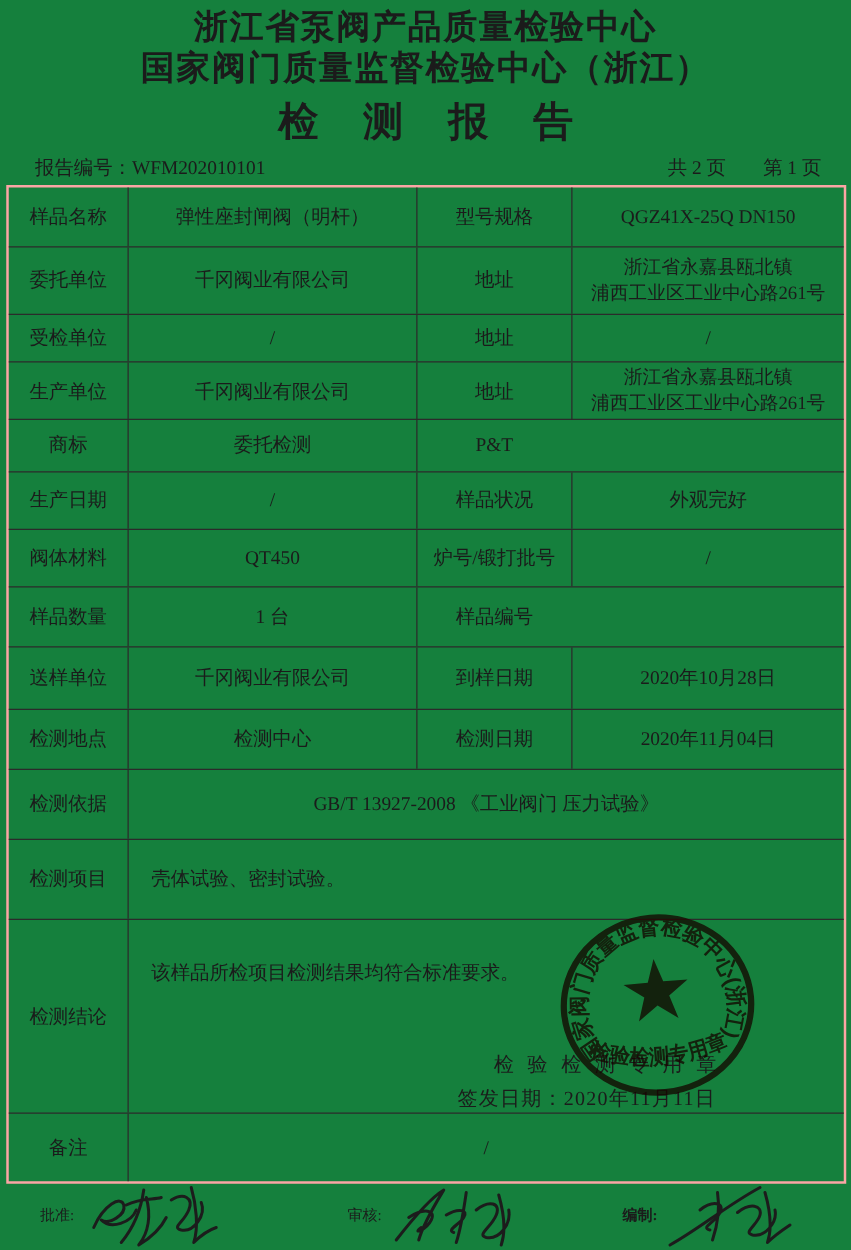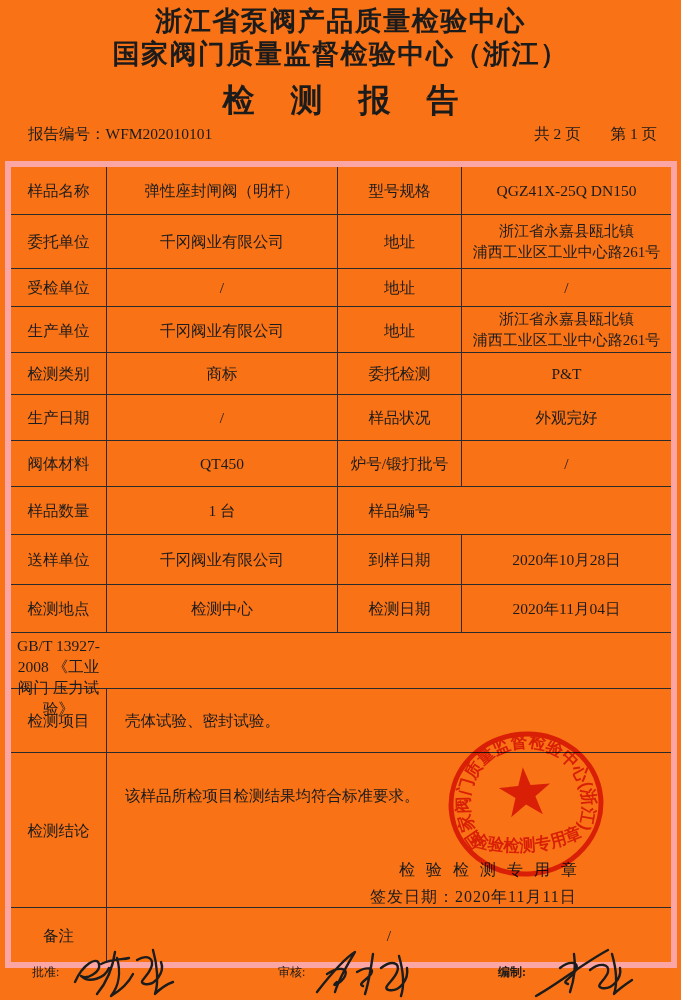--- a/index.html
+++ b/index.html
@@ -1,38 +1,38 @@
 <!DOCTYPE html>
 <html><head>
 <meta charset="utf-8">
 <style>
   html,body{margin:0;padding:0;background:#fff;}
   .page{
-    position:relative;width:681px;height:1000px;background:#f97316;
+    position:relative;width:681px;height:1000px;background:#15803d;
     font-family:"Liberation Serif","DejaVu Serif",serif;color:#1b1b1b;overflow:hidden;
   }
   
   .t1,.t2{
     text-align:center;font-family:"Liberation Sans","DejaVu Sans",sans-serif;
     font-weight:bold;font-size:27px;line-height:33px;letter-spacing:1.5px;
   }
   .t1{padding-top:5px;}
   .report-title{
-    text-align:center;font-family:Liberation Sans, sans-serif;
+    text-align:center;font-family:Liberation Mono, monospace;
     font-weight:bold;font-size:32px;line-height:36px;margin-top:11px;
     letter-spacing:36px;padding-left:36px;
   }
   
   .meta{
     display:flex;justify-content:space-between;align-items:flex-end;
-    padding:6px 24px 16px 28px;font-size:15.5px;
+    padding:6px 24px 3px 28px;font-size:15.5px;
   }
   .meta .pageinfo span{margin-left:26px;text-align:center;}
   
-  .rpt-table{margin:0 4px 0 5px;border:6px solid #fca5a5;}
+  .rpt-table{margin:0 4px 0 5px;border:2px solid #fca5a5;}
   .row{display:grid;grid-template-columns:95px 231px 124px 1fr;border-top:1px solid #2b2b2b;}
   .row.wide{grid-template-columns:95px 1fr;}
   .row:first-child{border-top:none;}
   .cell{
     display:flex;align-items:center;justify-content:center;text-align:center;
     border-left:1px solid #2b2b2b;font-size:15.5px;line-height:21px;
     padding:2px 4px;white-space:pre-line;box-sizing:border-box;
   }
   .cell:first-child{border-left:none;}
   .cell.left{justify-content:flex-start;text-align:left;padding-left:18px;}
@@ -94,21 +94,20 @@
 
     <div class="row" style="height:45px">
       <div class="cell">生产单位</div>
       <div class="cell">千冈阀业有限公司</div>
       <div class="cell">地址</div>
       <div class="cell" style="font-size:15px">浙江省永嘉县瓯北镇
 浦西工业区工业中心路261号</div>
     </div>
 
     <div class="row" style="height:41px">
-      <div class="cell">检测类别</div>
       <div class="cell">商标</div>
       <div class="cell">委托检测</div>
       <div class="cell">P&amp;T</div>
     </div>
 
     <div class="row" style="height:45px">
       <div class="cell">生产日期</div>
       <div class="cell">/</div>
       <div class="cell">样品状况</div>
       <div class="cell">外观完好</div>
@@ -135,20 +134,21 @@
     </div>
 
     <div class="row" style="height:47px">
       <div class="cell">检测地点</div>
       <div class="cell">检测中心</div>
       <div class="cell">检测日期</div>
       <div class="cell">2020年11月04日</div>
     </div>
 
     <div class="row wide" style="height:55px">
+      <div class="cell">检测依据</div>
       <div class="cell">GB/T 13927-2008 《工业阀门 压力试验》</div>
     </div>
 
     <div class="row wide" style="height:63px">
       <div class="cell">检测项目</div>
       <div class="cell left">壳体试验、密封试验。</div>
     </div>
 
     <div class="row wide" style="height:154px">
       <div class="cell">检测结论</div>

